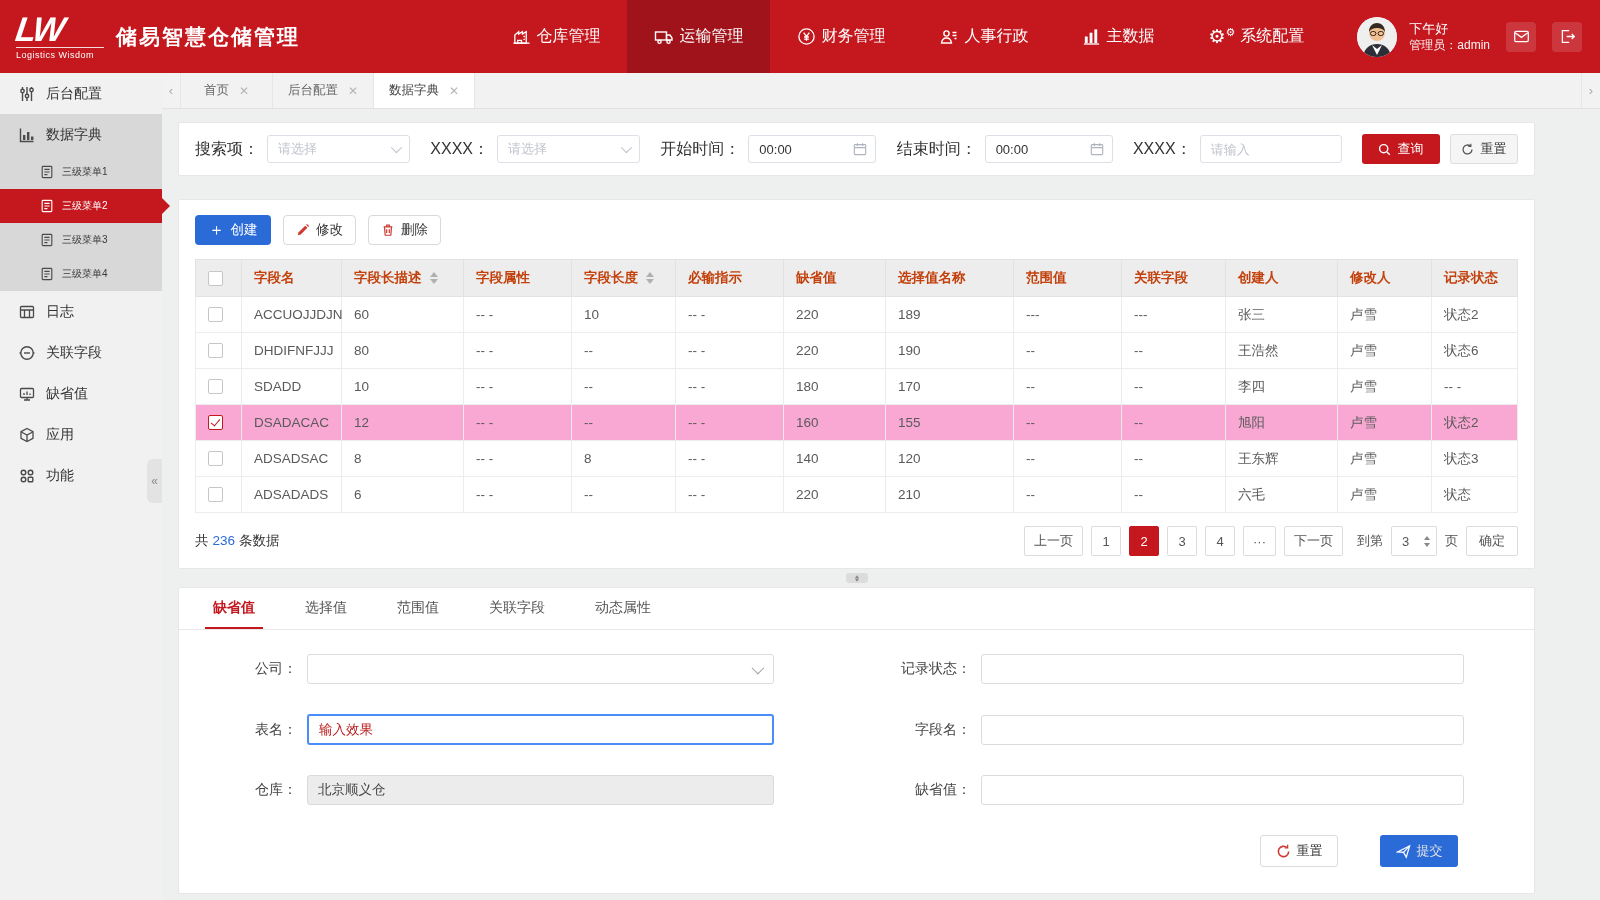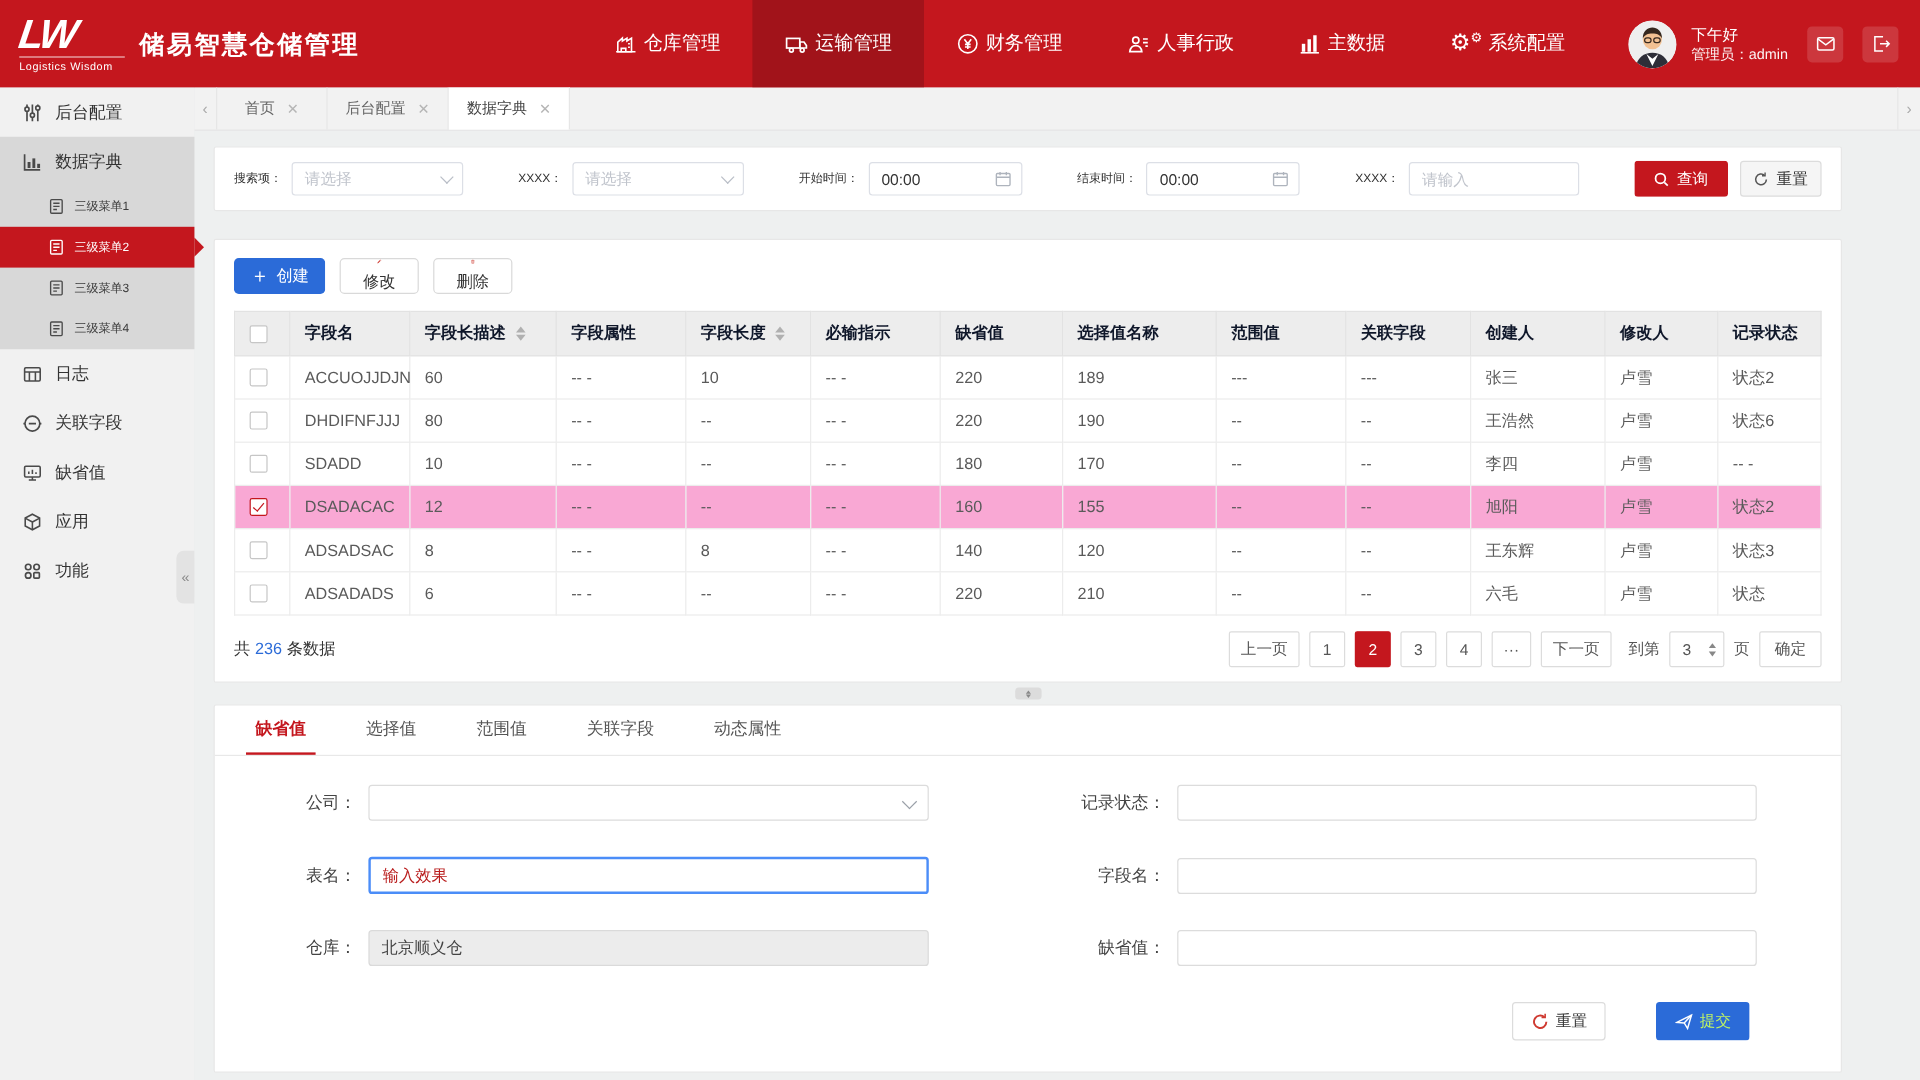--- a/index.html
+++ b/index.html
@@ -48,38 +48,38 @@
   .tab { display:flex; align-items:center; gap:10px; padding:0 15px; font-size:12.5px; color:#666; border-right:1px solid #e6e6e6; cursor:pointer; min-width:92px; justify-content:center; }
   .tab .x { color:#b5b5b5; font-size:12px; }
   .tab.active { background:#fff; color:#444; }
 
   .content { flex:1; background:#eef0f0; padding:13px 0 0 16px; overflow:hidden; }
   .panel { width:1357px; background:#fff; border:1px solid #e7e7e7; border-radius:2px; }
 
   
   .filter-panel { height:54px; display:flex; align-items:center; padding:0 16px; justify-content:space-between; }
   .fgroup { display:flex; align-items:center; }
-  .flabel { font-size:10px; color:#333; margin-right:8px; white-space:nowrap; }
+  .flabel { font-size:16px; color:#333; margin-right:8px; white-space:nowrap; }
   .fselect { width:143px; height:28px; border:1px solid #dcdfe6; border-radius:3px; display:flex; align-items:center; padding:0 10px; color:#c0c4cc; font-size:13px; cursor:pointer; background:#fff; position:relative; }
   .fselect .chev { margin-left:auto; width:8px; height:8px; border-right:1.4px solid #b9bec7; border-bottom:1.4px solid #b9bec7; transform:rotate(45deg) translateY(-2px); }
   .ftime { width:128px; height:28px; border:1px solid #dcdfe6; border-radius:3px; display:flex; align-items:center; padding:0 8px 0 10px; font-size:13px; color:#333; background:#fff; }
   .ftime svg { margin-left:auto; }
   .ftext { width:142px; height:28px; border:1px solid #dcdfe6; border-radius:3px; padding:0 10px; font-size:13px; color:#333; font-family:inherit; }
   .ftext::placeholder { color:#c0c4cc; }
   .btn { display:inline-flex; align-items:center; justify-content:center; gap:6px; border-radius:3px; font-size:13px; cursor:pointer; border:1px solid transparent; font-family:inherit; }
   .btn-query { width:78px; height:30px; background:#c4171e; color:#fff; }
   .btn-reset-s { width:68px; height:30px; background:#f5f5f5; border-color:#dcdcdc; color:#333; margin-left:10px; }
 
   
   .table-panel { margin-top:23px; padding:15px 16px 12px; }
   .toolbar { display:flex; gap:12px; }
   .btn-create { width:76px; height:30px; background:#2b6bd8; color:#fff; border-radius:4px; font-size:13.5px; }
-  .btn-plain { min-width:66px; height:30px; background:#fff; border-color:#d9d9d9; color:#333; border-radius:4px; padding:0 12px; font-size:13.5px;flex-direction:column; }
+  .btn-plain { min-width:66px; height:30px; background:#fff; border-color:#d9d9d9; color:#333; border-radius:4px; padding:0 12px; font-size:13.5px; }
   table.grid { width:100%; border-collapse:collapse; table-layout:fixed; margin-top:14px; }
-  table.grid th { background:#ededed; height:37px; font-size:13.5px; color:#0f172a; text-align:left; padding:0 12px; border:1px solid #e2e2e2; border-top:1px solid #e2e2e2; font-weight:bold; }
+  table.grid th { background:#ededed; height:37px; font-size:13.5px; color:#c2410c; text-align:left; padding:0 12px; border:1px solid #e2e2e2; border-top:1px solid #e2e2e2; font-weight:bold; }
   table.grid td { height:36px; font-size:13.5px; color:#5a5a5a; padding:0 12px; border:1px solid #ececec; background:#fff; }
   table.grid tr.selected td { background:#f9a8d4; }
   table.grid col.c0 { width:46px; } col.c1{width:100px;} col.c2{width:122px;} col.c3{width:108px;} col.c4{width:104px;} col.c5{width:108px;} col.c6{width:102px;} col.c7{width:128px;} col.c8{width:108px;} col.c9{width:104px;} col.c10{width:112px;} col.c11{width:94px;}
   .th-wrap { display:flex; align-items:center; gap:8px; }
   .sorter { display:inline-flex; flex-direction:column; gap:2px; }
   .sorter i { width:0; height:0; border-left:4px solid transparent; border-right:4px solid transparent; display:block; }
   .sorter .up { border-bottom:5px solid #b0b0b0; }
   .sorter .dn { border-top:5px solid #b0b0b0; }
   .cbx { width:15px; height:15px; border:1px solid #c6c6c6; border-radius:2px; background:#fff; cursor:pointer; position:relative; }
   .cbx.checked { border-color:#c4171e; }
@@ -119,21 +119,21 @@
   .fcell.right .dlabel { width:162px; }
   .fcell.right .dinput { width:483px; }
   .dlabel { text-align:right; padding-right:10px; font-size:14px; color:#444; }
   .dinput { height:30px; border:1px solid #dcdcdc; border-radius:3px; padding:0 10px; font-size:13.5px; color:#b91c1c; font-family:inherit; background:#fff; }
   .dinput.focused { border:2px solid #4b8df8; height:31px; }
   .dinput.disabled { background:#ececec; border-color:#dadada; color:#444; }
   .dselect { height:30px; border:1px solid #dcdcdc; border-radius:3px; display:flex; align-items:center; padding:0 12px; cursor:pointer; background:#fff; }
   .dselect .chev { margin-left:auto; width:9px; height:9px; border-right:1.5px solid #9aa0a8; border-bottom:1.5px solid #9aa0a8; transform:rotate(45deg) translateY(-2px); }
   .dbuttons { display:flex; justify-content:flex-end; gap:42px; padding-right:76px; margin-top:12px; }
   .btn-reset-b { width:78px; height:32px; background:#fff; border-color:#dcdcdc; color:#333; border-radius:3px; }
-  .btn-submit { width:78px; height:32px; background:#2b6bd8; color:#bef264; border-radius:3px; }
+  .btn-submit { width:78px; height:32px; background:#2b6bd8; color:#e5e5e5; border-radius:3px; }
 </style>
 </head>
 <body>
 
 <div class="header">
   <div class="logo-area">
     <div class="logo-mark">
       <div class="logo-lw">LW</div>
       <div class="logo-sub">Logistics Wisdom</div>
     </div>

